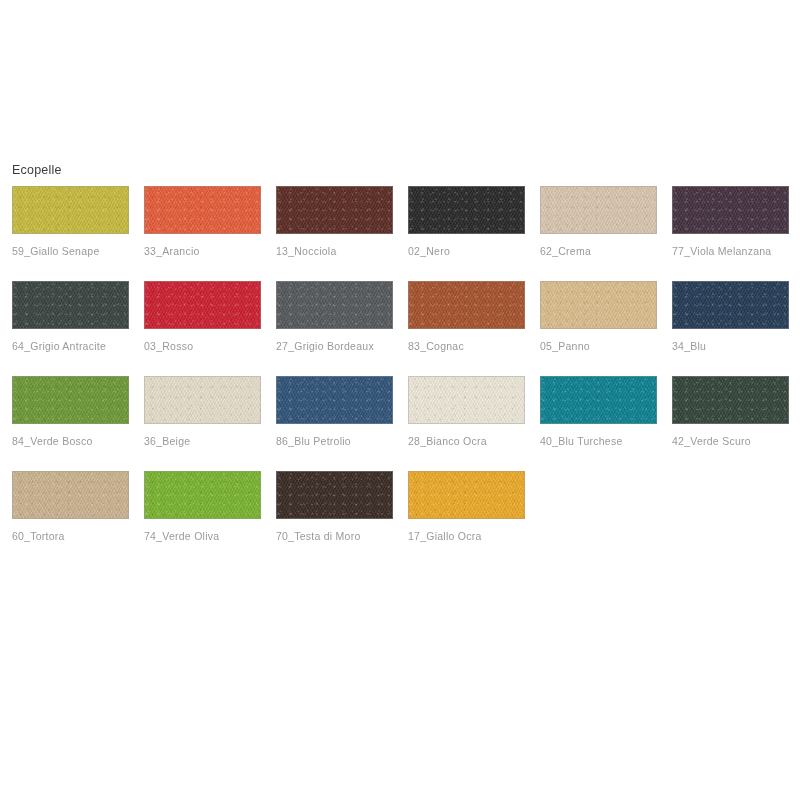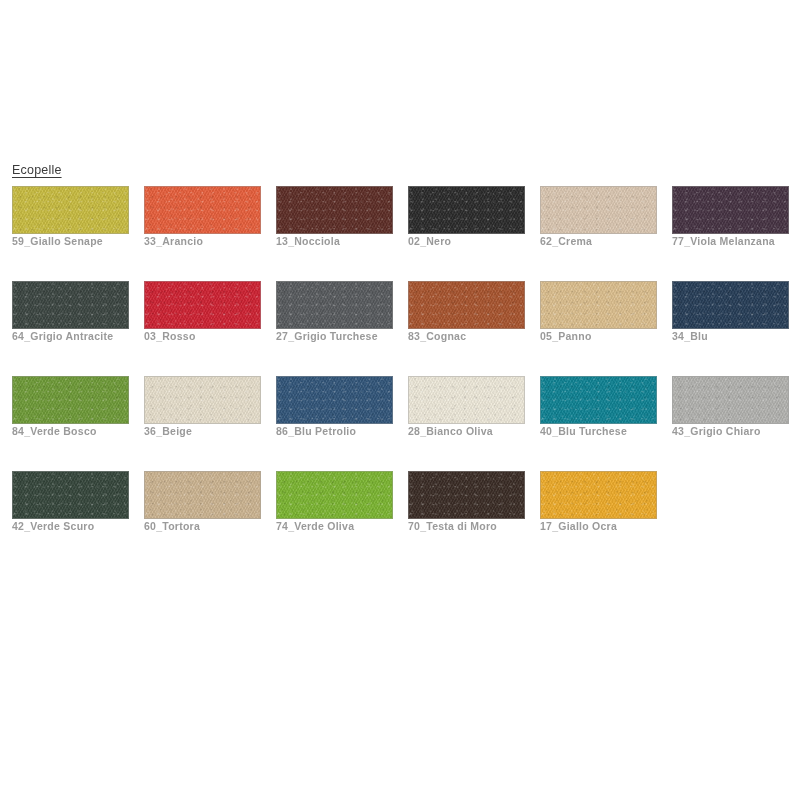--- a/index.html
+++ b/index.html
@@ -20,21 +20,20 @@
     position: absolute;
     left: 12px;
     top: 160px;
     width: 780px;
   }
 
   .section-title {
     font-size: 12.5px;
     color: #3b3b3b;
     letter-spacing: 0.2px;
-    text-decoration: underline;
     text-underline-offset: 3px;
     margin: 0 0 9px 0;
     padding: 0;
     font-weight: 400;
     display: inline-block;
   }
 
   .swatch-grid {
     display: grid;
     grid-template-columns: repeat(6, 117px);
@@ -83,24 +82,23 @@
     background-image:
       repeating-linear-gradient(118deg, rgba(255,255,255,0.055) 0px, rgba(255,255,255,0.055) 1px, rgba(0,0,0,0.045) 1px, rgba(0,0,0,0.045) 2.5px),
       repeating-linear-gradient(62deg, rgba(255,255,255,0.04) 0px, rgba(255,255,255,0.04) 1px, rgba(0,0,0,0.035) 1px, rgba(0,0,0,0.035) 3px);
     pointer-events: none;
   }
 
   .swatch-label {
     font-size: 10.5px;
     color: #9a9a9a;
     letter-spacing: 0.25px;
-    margin-top: 1px;
+    margin-top: 11px;
     white-space: nowrap;
     line-height: 1.2;
-    font-weight: bold;
   }
 </style>
 </head>
 <body>
 
 <div id="catalog">
   <div class="section-title">Ecopelle</div>
 
   <div class="swatch-grid">
       <div class="swatch-cell">
@@ -130,21 +128,21 @@
       <div class="swatch-cell">
         <div class="swatch-chip" style="background-color: rgb(60, 70, 66);"></div>
         <div class="swatch-label">64_Grigio Antracite</div>
       </div>
       <div class="swatch-cell">
         <div class="swatch-chip" style="background-color: rgb(207, 34, 51);"></div>
         <div class="swatch-label">03_Rosso</div>
       </div>
       <div class="swatch-cell">
         <div class="swatch-chip" style="background-color: rgb(88, 91, 94);"></div>
-        <div class="swatch-label">27_Grigio Turchese</div>
+        <div class="swatch-label">27_Grigio Bordeaux</div>
       </div>
       <div class="swatch-cell">
         <div class="swatch-chip" style="background-color: rgb(169, 85, 47);"></div>
         <div class="swatch-label">83_Cognac</div>
       </div>
       <div class="swatch-cell">
         <div class="swatch-chip" style="background-color: rgb(221, 192, 143);"></div>
         <div class="swatch-label">05_Panno</div>
       </div>
       <div class="swatch-cell">
@@ -158,29 +156,25 @@
       <div class="swatch-cell">
         <div class="swatch-chip" style="background-color: rgb(232, 224, 205);"></div>
         <div class="swatch-label">36_Beige</div>
       </div>
       <div class="swatch-cell">
         <div class="swatch-chip" style="background-color: rgb(50, 86, 122);"></div>
         <div class="swatch-label">86_Blu Petrolio</div>
       </div>
       <div class="swatch-cell">
         <div class="swatch-chip" style="background-color: rgb(239, 234, 219);"></div>
-        <div class="swatch-label">28_Bianco Oliva</div>
+        <div class="swatch-label">28_Bianco Ocra</div>
       </div>
       <div class="swatch-cell">
         <div class="swatch-chip" style="background-color: rgb(15, 131, 148);"></div>
         <div class="swatch-label">40_Blu Turchese</div>
-      </div>
-      <div class="swatch-cell">
-        <div class="swatch-chip" style="background-color: rgb(179, 179, 176);"></div>
-        <div class="swatch-label">43_Grigio Chiaro</div>
       </div>
       <div class="swatch-cell">
         <div class="swatch-chip" style="background-color: rgb(54, 71, 60);"></div>
         <div class="swatch-label">42_Verde Scuro</div>
       </div>
       <div class="swatch-cell">
         <div class="swatch-chip" style="background-color: rgb(205, 181, 146);"></div>
         <div class="swatch-label">60_Tortora</div>
       </div>
       <div class="swatch-cell">

